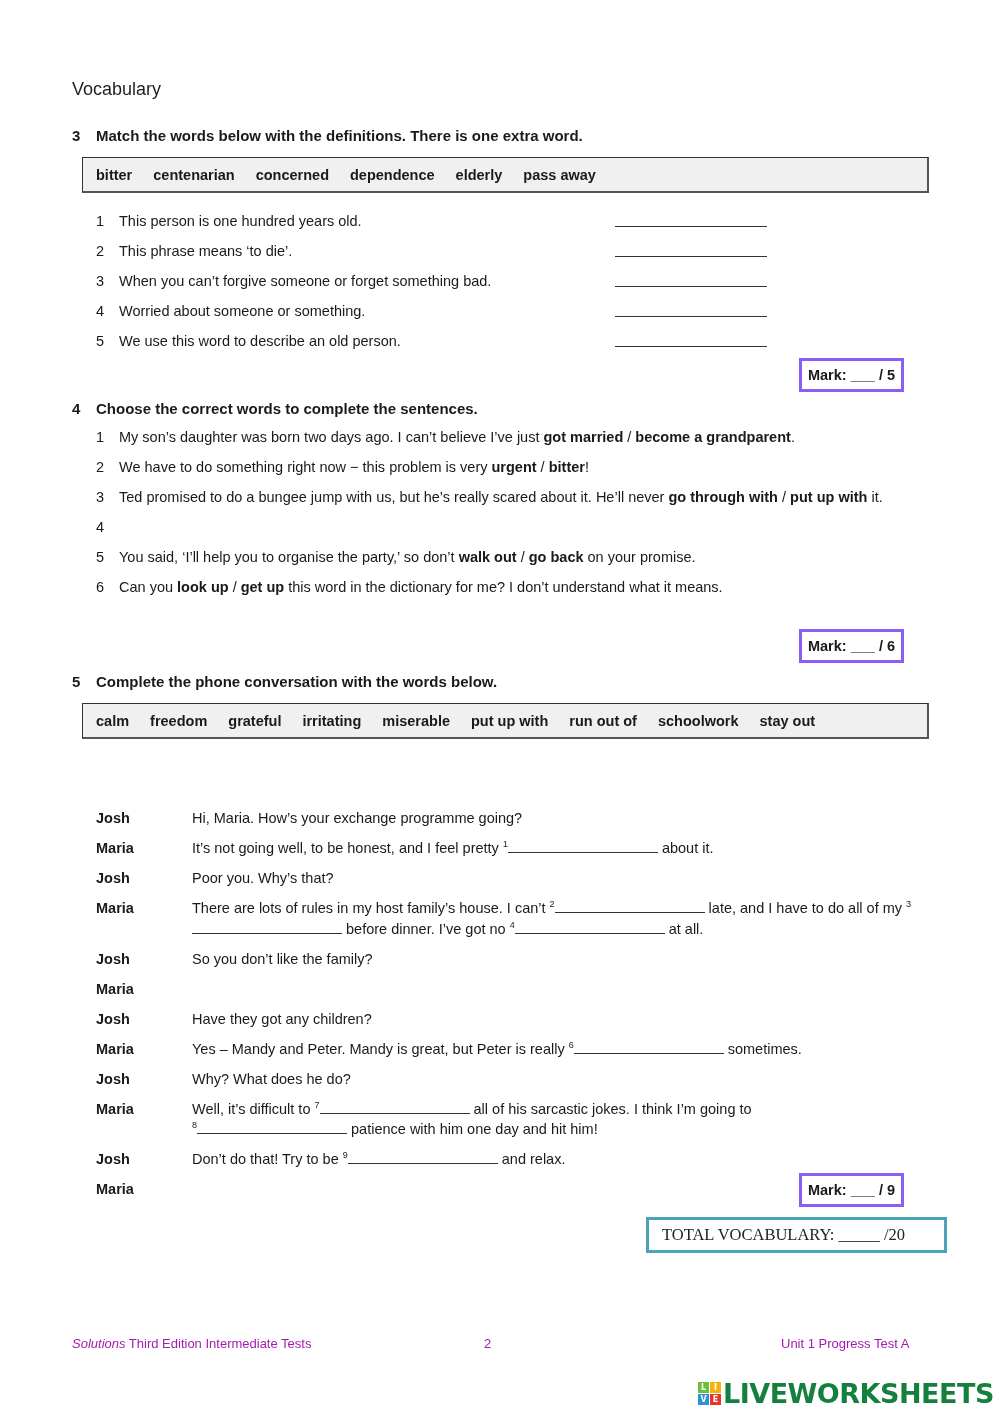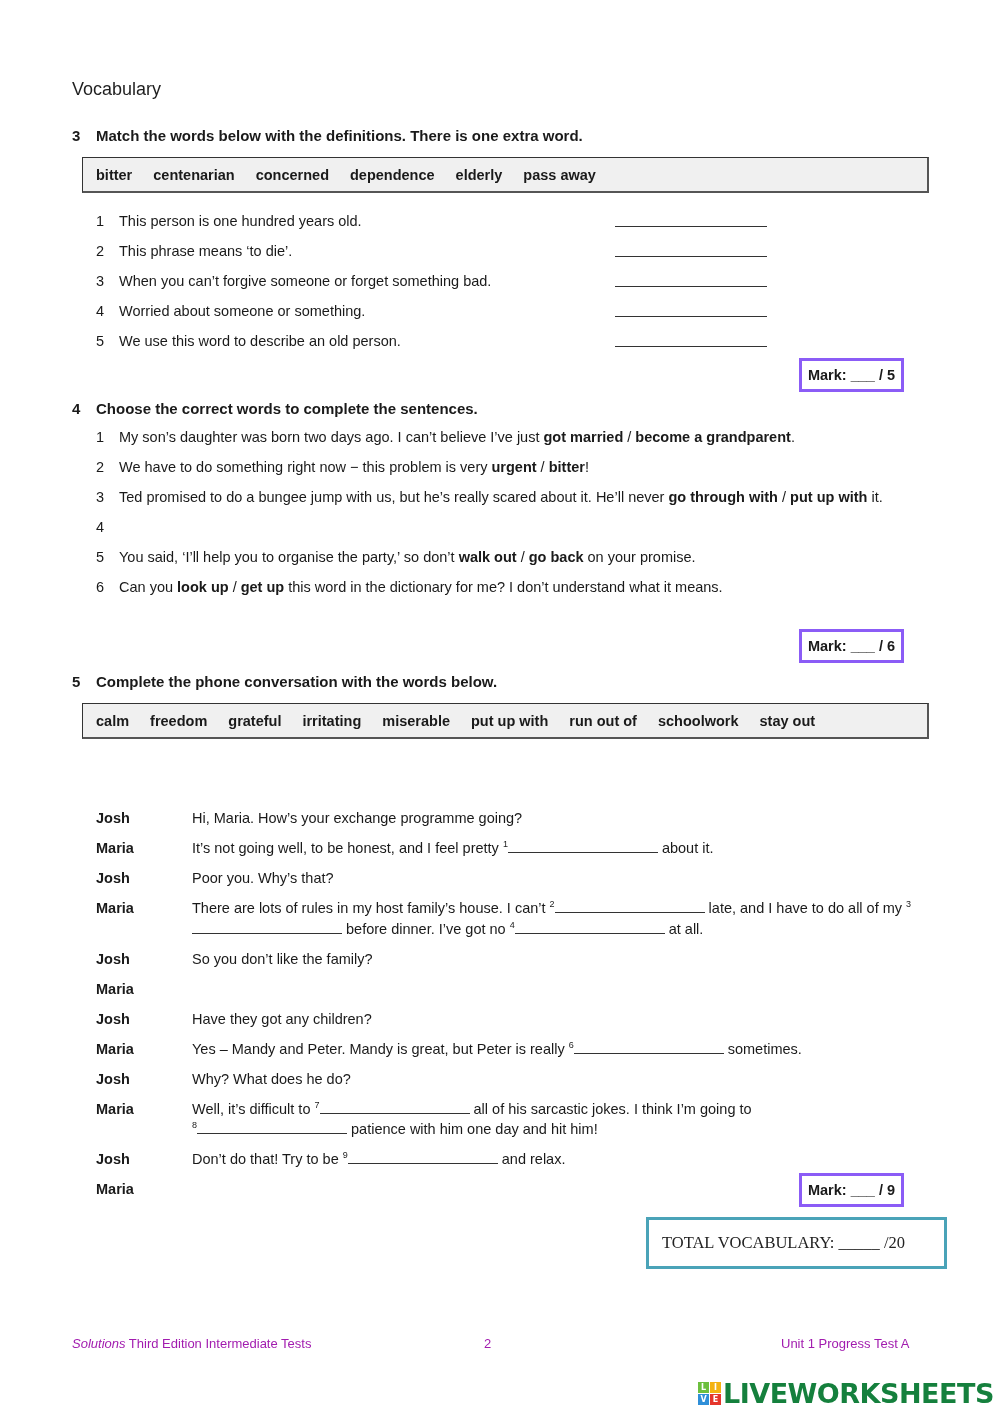--- a/index.html
+++ b/index.html
@@ -29,21 +29,21 @@
   .choose-row .n { width: 23px; flex: none; }
   .choose-row b { font-weight: bold; }
 
   .dialog { position: absolute; left: 96px; top: 776px; width: 820px; margin-top: 32px; }
   .dlg-row { display: flex; font-size: 14.5px; line-height: 20.5px; margin-bottom: 9.5px; }
   .dlg-row .speaker { width: 96px; flex: none; font-weight: bold; }
   .dlg-row .line { flex: 1; }
   .gap { display: inline-block; width: 150px; border-bottom: 1px solid #333; height: 14px; vertical-align: baseline; }
   sup { font-size: 9px; vertical-align: 6px; line-height: 0; }
 
-  .total-box { position: absolute; left: 646px; top: 1217px; width: 301px; height: 52px;
+  .total-box { position: absolute; left: 646px; top: 1217px; width: 301px; height: 36px;
                border: 3px solid #4aa3b8; display: flex; align-items: center; padding-left: 13px;
                font-family: "Liberation Serif", serif; font-size: 16.5px; color: #222; }
 
   .footer { position: absolute; top: 1336px; font-size: 13px; color: #a21caf; }
   .footer i { font-style: italic; }
 
   .logo { position: absolute; left: 698px; top: 1378px; display: flex; align-items: center; }
   .logo-grid { display: grid; grid-template-columns: 11px 11px; grid-template-rows: 11px 11px; gap: 1px; margin-right: 2px; }
   .logo-grid div { font-size: 8px; font-weight: bold; color: #fff; display: flex; align-items: center; justify-content: center; font-family: "DejaVu Sans", sans-serif; }
   .logo-text { font-family: "DejaVu Sans", sans-serif; font-weight: bold; font-size: 27px; color: #15803d; letter-spacing: -0.5px; }

